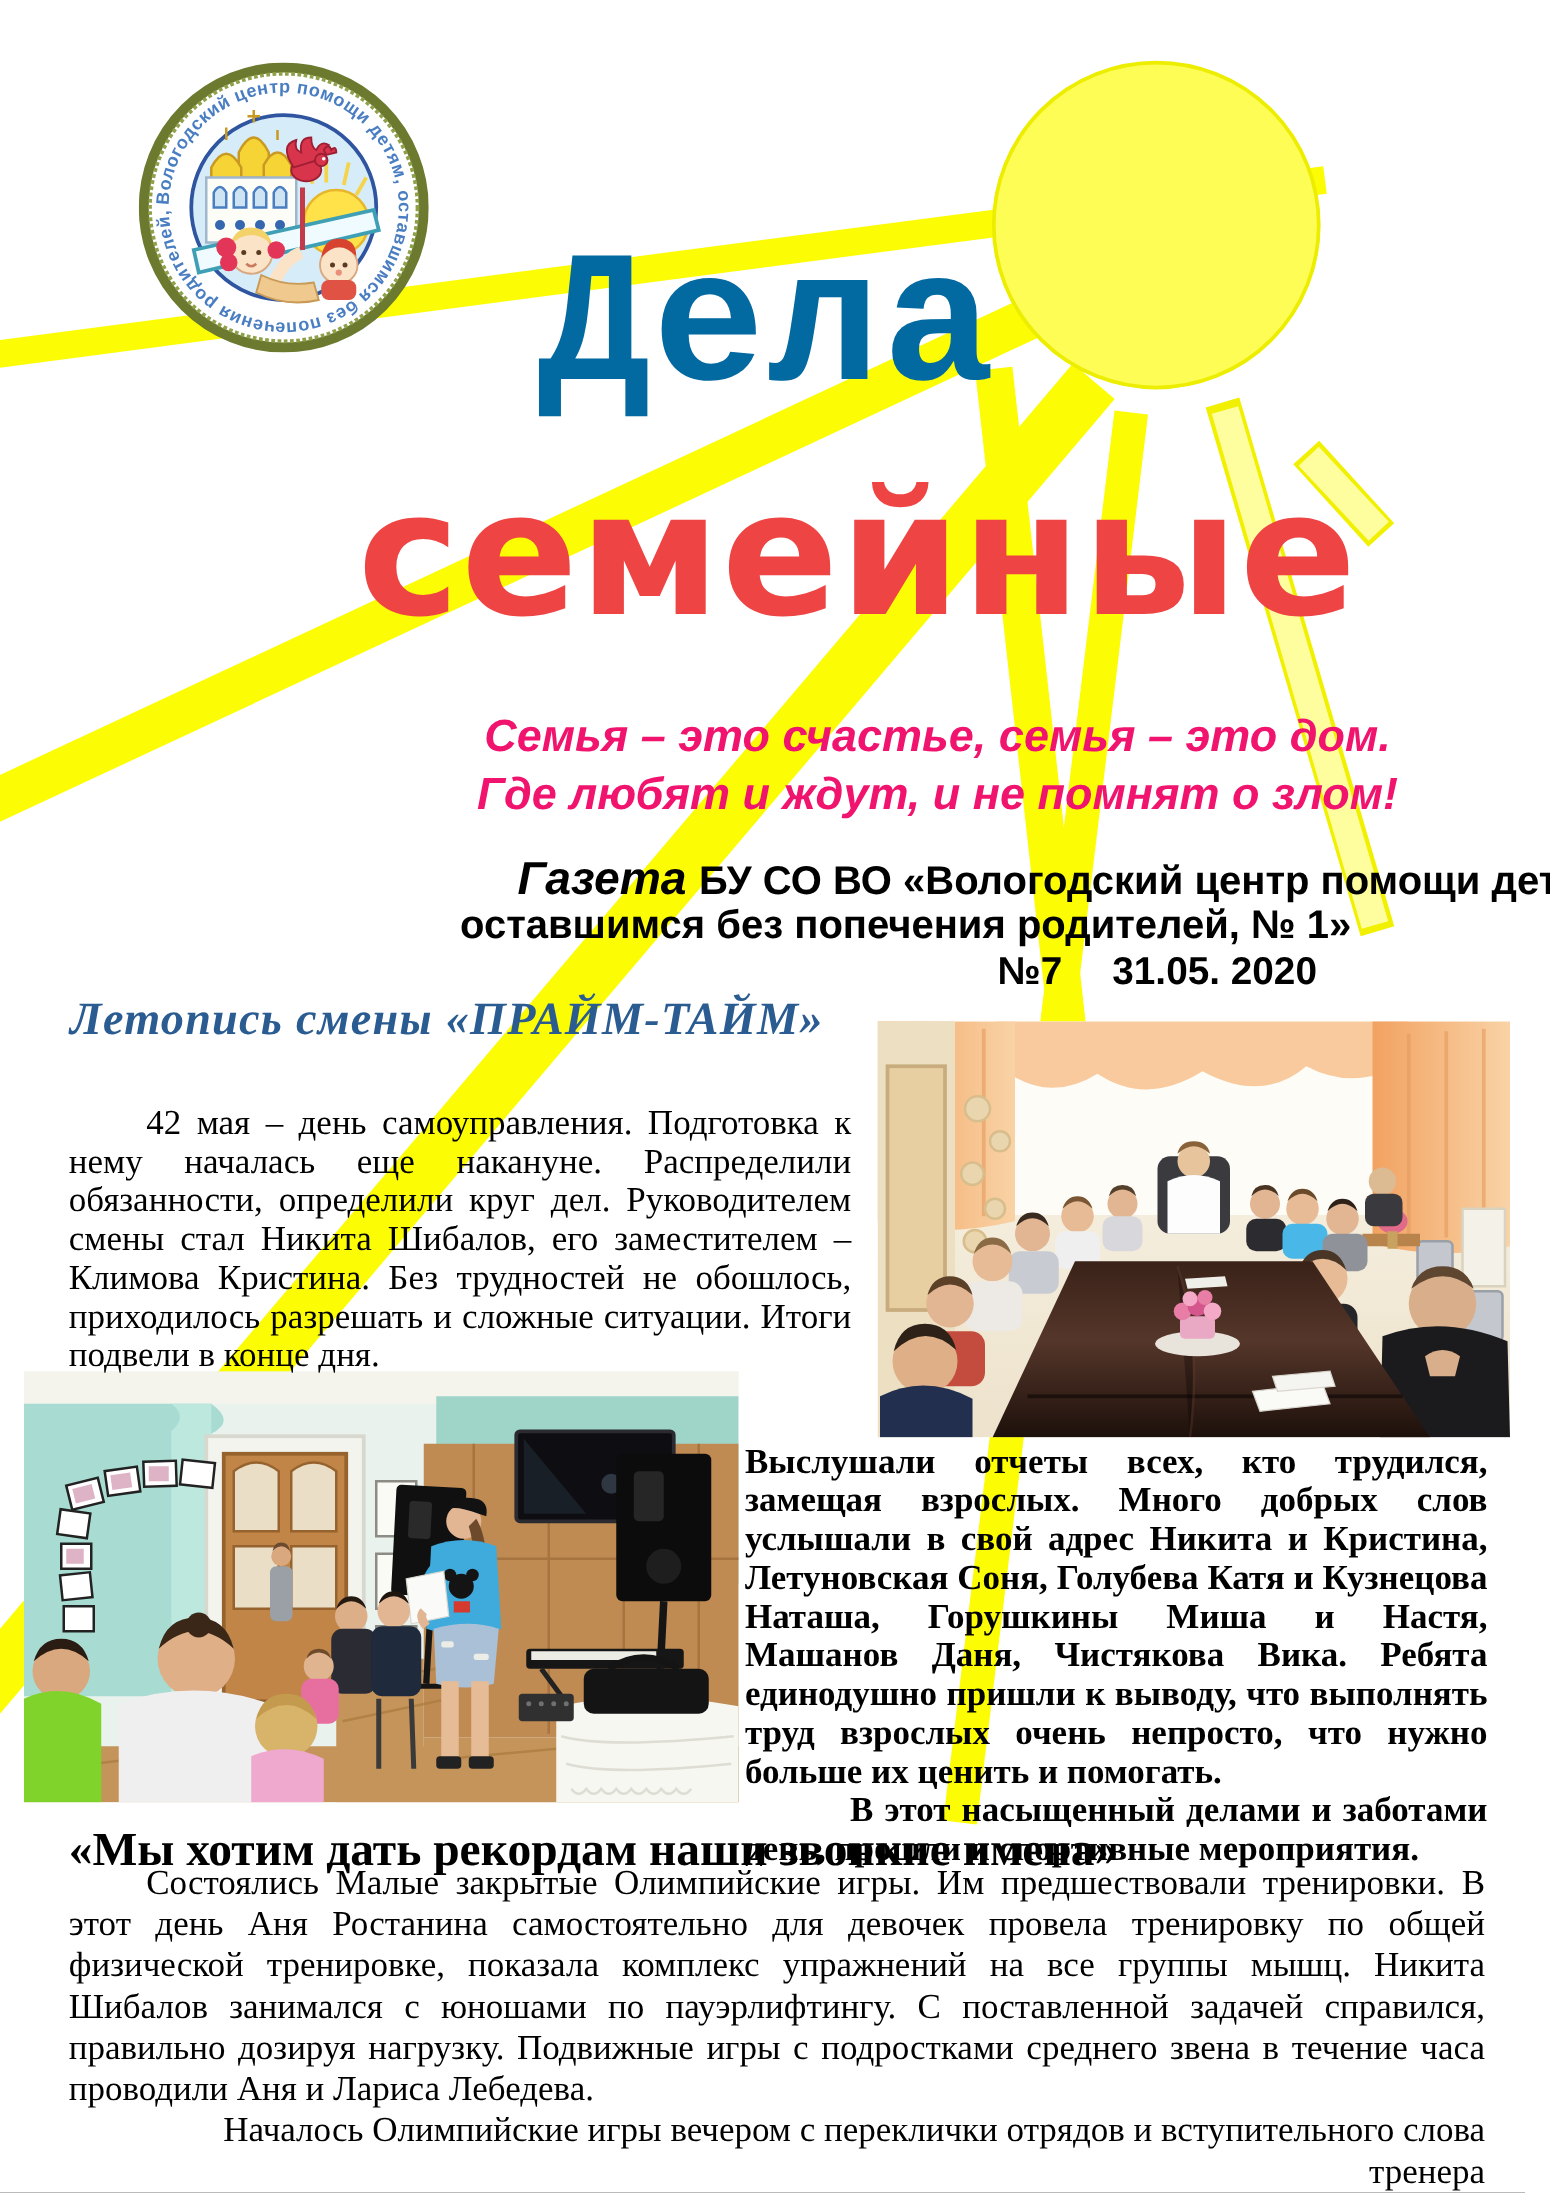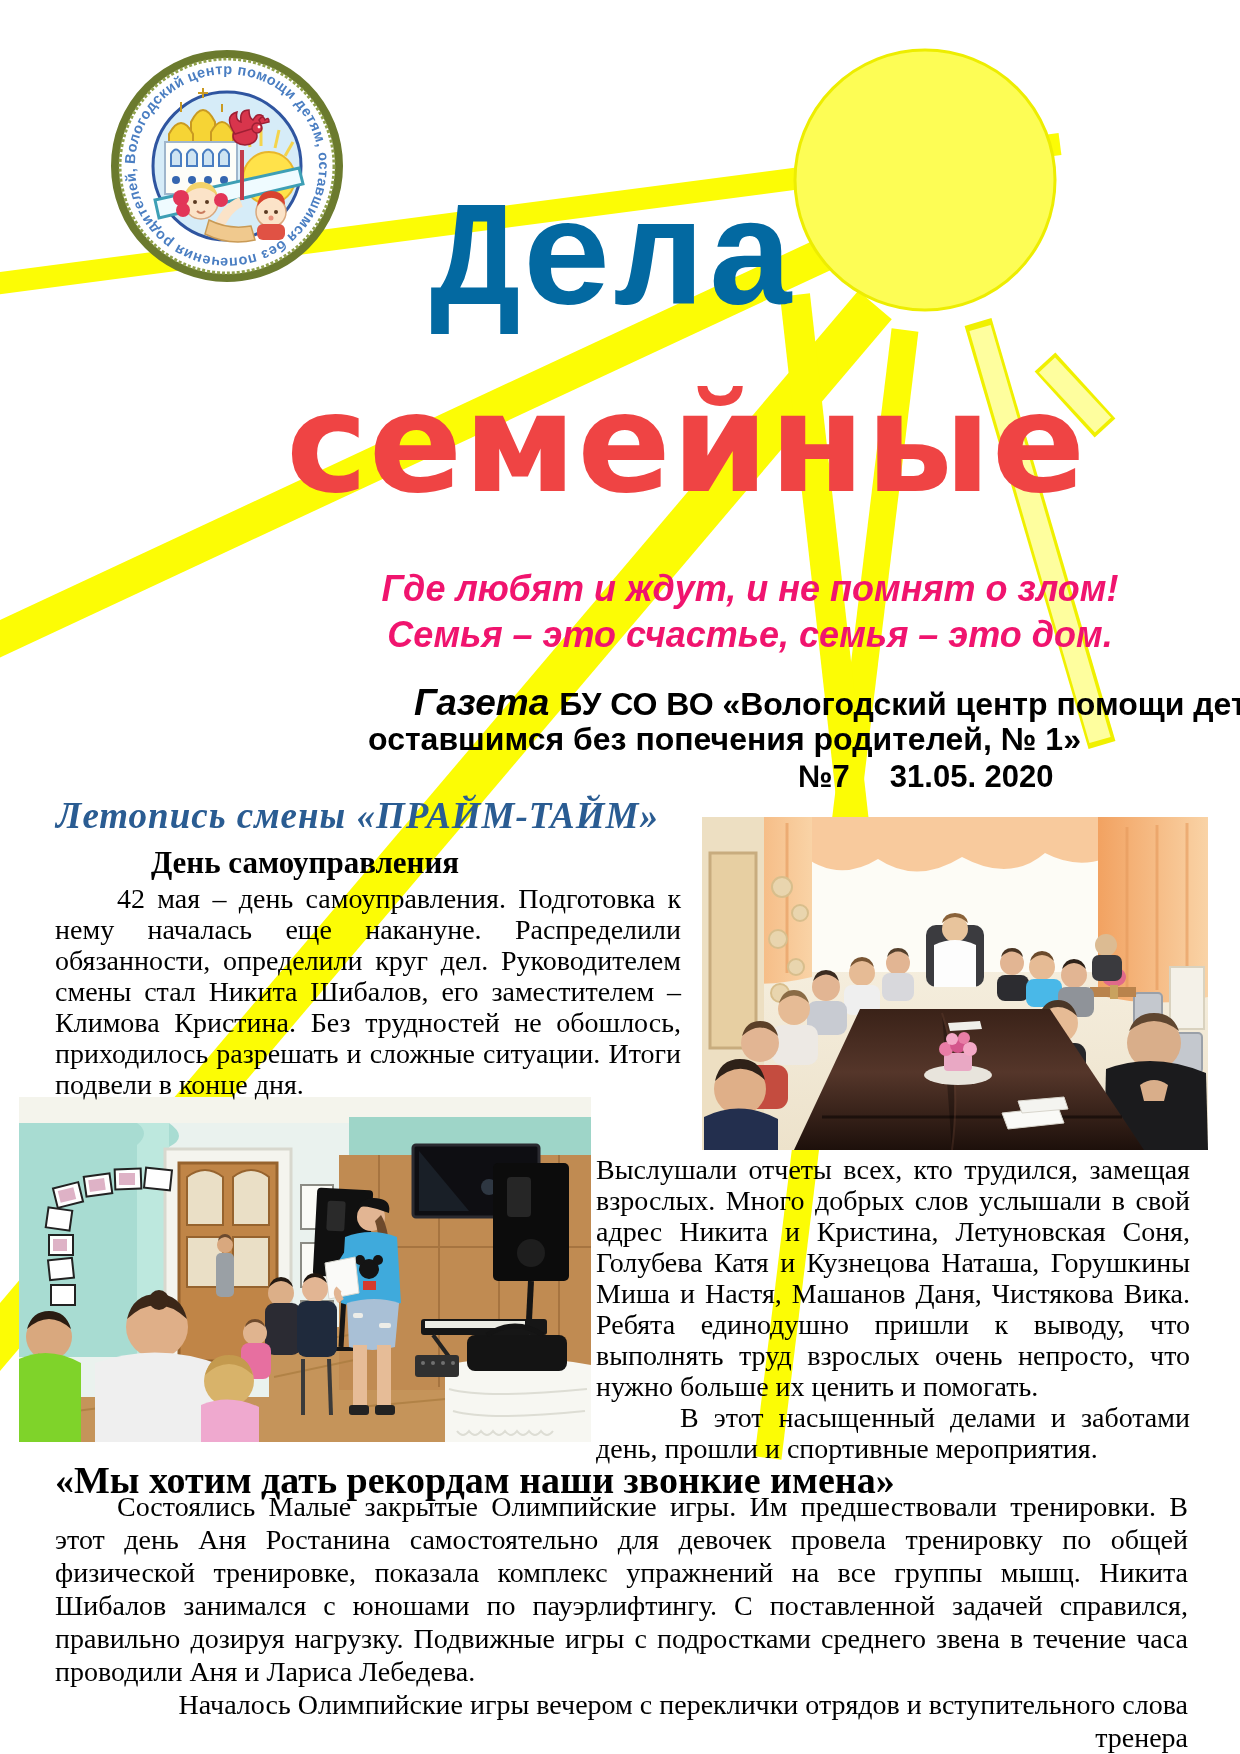--- a/index.html
+++ b/index.html
@@ -25,21 +25,21 @@
        font-size:32px;white-space:nowrap;margin-left:22px;}
   .issue{left:798px;top:759px;font-family:"Liberation Sans",sans-serif;font-weight:600;
          font-size:31px;display:flex;gap:40px;white-space:nowrap;}
   .rubric{left:56px;top:794px;font-family:"Liberation Serif",serif;font-weight:700;
           font-style:italic;font-size:37px;color:#2A5C92;letter-spacing:1px;white-space:nowrap;text-align:center;}
   .headline1{left:55px;top:845px;width:500px;text-align:center;font-weight:700;font-size:31px;}
   .colleft{left:55px;top:883px;width:626px;font-size:28px;line-height:31px;
            text-align:justify;}
   .colleft p{margin:0;text-indent:62px;}
   .colright{left:596px;top:1154px;width:594px;font-size:28px;line-height:31px;text-align:justify;}
-  .colright p{margin:0;}
+  .colright p{margin:0;font-weight:bold;}
   .colright p.ind{text-indent:84px;}
   .headline2{left:55px;top:1458px;width:800px;text-align:center;font-weight:700;font-size:38px;white-space:nowrap;}
   .bottom{left:55px;top:1490px;width:1133px;font-size:28px;line-height:33px;text-align:justify;}
   .bottom p{margin:0;text-indent:62px;}
   .bottom p.ind2{text-indent:80px;text-align:right;}
 </style>
 </head>
 <body>
 
 <div class="page">
@@ -142,36 +142,35 @@
       <text font-family="Liberation Sans, sans-serif" font-size="14.5" font-weight="700" fill="#4A7EC2" letter-spacing="0.5">
         <textPath href="#ringpath" startOffset="2">Вологодский центр помощи детям, оставшимся без попечения родителей,  №1</textPath>
       </text>
     </svg>
   </div>
 
   <div class="txt title1 abs">Дела</div>
   <div class="txt title2 abs">семейные</div>
 
   <div class="txt slogan abs">
+    <div>Семья – это счастье, семья – это дом.</div>
     <div>Где любят и ждут, и не помнят о злом!</div>
-    <div>Семья – это счастье, семья – это дом.</div>
   </div>
 
   <div class="txt gz1 abs">
     <span class="gzword">Газета</span><span>БУ СО ВО «Вологодский центр помощи детям,</span>
   </div>
   <div class="txt gz2 abs">оставшимся без попечения родителей, № 1»</div>
 
   <div class="txt issue abs">
     <span>№7</span>
     <span>31.05. 2020</span>
   </div>
 
   <div class="txt rubric abs">Летопись смены «ПРАЙМ-ТАЙМ»</div>
-  <div class="txt headline1 abs">День самоуправления</div>
 
   <div class="txt colleft abs">
     <p>42 мая – день самоуправления. Подготовка к нему началась еще накануне. Распределили обязанности, определили круг дел. Руководителем смены стал Никита Шибалов, его заместителем – Климова Кристина. Без трудностей не обошлось, приходилось разрешать и сложные ситуации. Итоги подвели в конце дня.</p>
   </div>
 
   <div class="photo" style="left:702px;top:817px;width:506px;height:333px;">
     <svg width="506" height="333" viewBox="0 0 506 333" preserveAspectRatio="none">
       <defs>
         <linearGradient id="wallg" x1="0" y1="0" x2="0" y2="1">
           <stop offset="0" stop-color="#FBF7EC"></stop>

